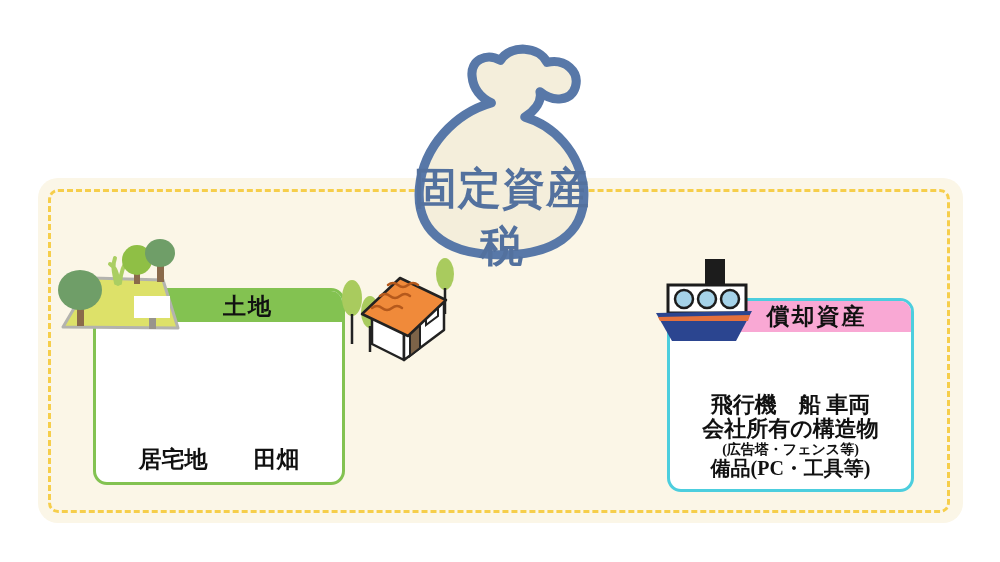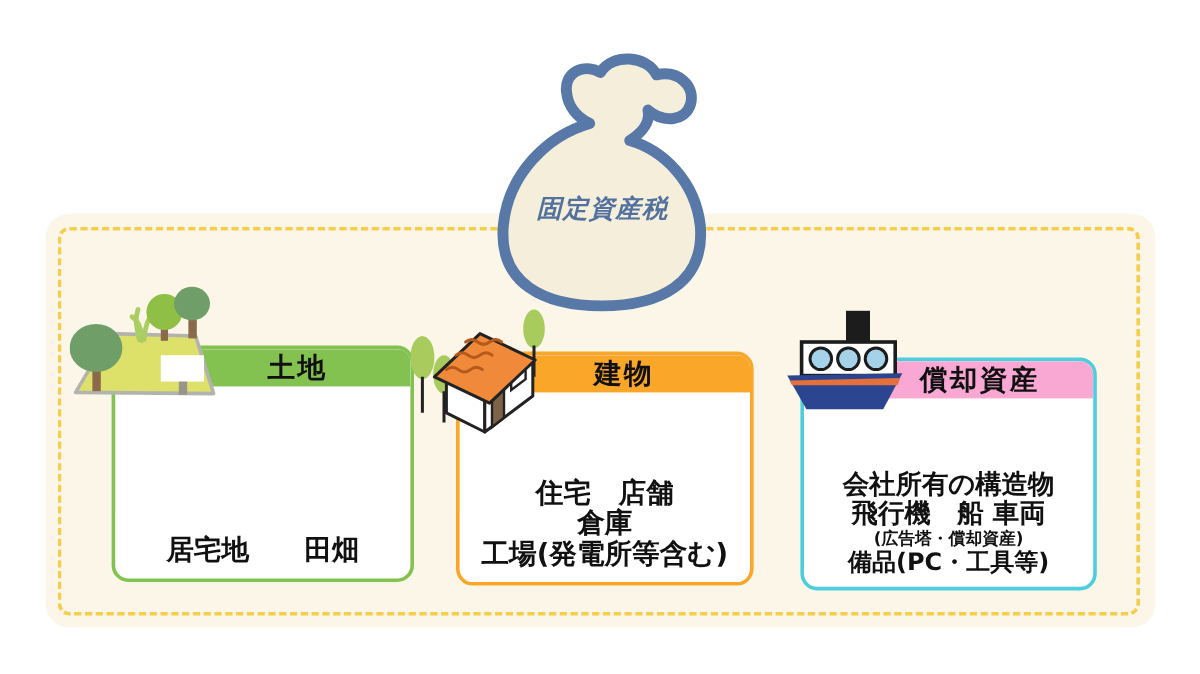--- a/index.html
+++ b/index.html
@@ -10,25 +10,25 @@
   
   .panel{position:absolute;left:38px;top:178px;width:925px;height:345px;
     background:#fbf6e7;border-radius:20px;z-index:1;}
   .panel-dash{position:absolute;left:10px;top:11px;right:13px;bottom:10px;
     border:3px dashed #f6ce4b;border-radius:10px;}
 
   
   .bag{position:absolute;left:393px;top:34px;width:218px;height:228px;z-index:3;}
   .bag svg{width:100%;height:100%;display:block;}
   .bag-label{position:absolute;left:0;right:0;top:126px;text-align:center;
-    font-size:21px;font-weight:bold;color:#53719e;letter-spacing:1px;font-style:italic;}
+    font-size:43px;font-weight:bold;color:#53719e;letter-spacing:1px;}
 
   
   .box{position:absolute;background:#ffffff;border-radius:14px;overflow:hidden;
-    display:flex;flex-direction:column;z-index:2;}
+    display:flex;flex-direction:column;z-index:2;font-family:Liberation Serif, serif;}
   .box-land{left:93px;top:288px;width:246px;height:191px;border:3px solid #83c251;}
   .box-building{left:380px;top:293px;width:242px;height:189px;border:3px solid #f9a629;}
   .box-dep{left:667px;top:298px;width:241px;height:188px;border:3px solid #4ccede;}
   .box-header{height:31px;flex:0 0 auto;display:flex;align-items:center;justify-content:center;
     font-weight:bold;font-size:23px;color:#111;letter-spacing:2px;}
   .box-land .box-header{background:#83c251;padding-left:58px;}
   .box-building .box-header{background:#f9a629;padding-left:32px;}
   .box-dep .box-header{background:#f9a8d4;padding-left:52px;}
   .box-body{flex:1 1 auto;display:flex;flex-direction:column;align-items:center;
     justify-content:flex-end;font-weight:bold;color:#111;padding:6px 2px 10px;}
@@ -72,39 +72,29 @@
 
   <section class="box box-land">
     <div class="box-header">
       <span>土地</span>
     </div>
     <div class="box-body">
       <div class="row">居宅地　　田畑</div>
     </div>
   </section>
 
-  <section class="box box-building">
-    <div class="box-header">
-      <span>建物</span>
-    </div>
-    <div class="box-body">
-      <div class="row">住宅　店舗</div>
-      <div class="row">倉庫</div>
-      <div class="row">工場(発電所等含む)</div>
-    </div>
-  </section>
 
   <section class="box box-dep">
     <div class="box-header">
       <span>償却資産</span>
     </div>
     <div class="box-body">
+      <div class="row">飛行機　船 車両</div>
       <div class="row">会社所有の構造物</div>
-      <div class="row">飛行機　船 車両</div>
-      <div class="row small">(広告塔・償却資産)</div>
+      <div class="row small">(広告塔・フェンス等)</div>
       <div class="row big">備品(PC・工具等)</div>
     </div>
   </section>
 
   <div class="deco icon-land">
     <svg viewBox="0 0 132 95">
       <polygon points="34,40 105,42 120,90 5,89" fill="#dde169" stroke="#b3b3ae" stroke-width="3" stroke-linejoin="round"></polygon>
       <rect x="76" y="58" width="36" height="22" fill="#ffffff"></rect>
       <rect x="91" y="80" width="7" height="11" fill="#98948c"></rect>
       <path d="M58,45 C56,35 54,28 57,20 M62,45 C63,33 66,26 70,22 M60,46 C60,38 59,30 52,26" stroke="#aace62" stroke-width="4" fill="none" stroke-linecap="round"></path>

